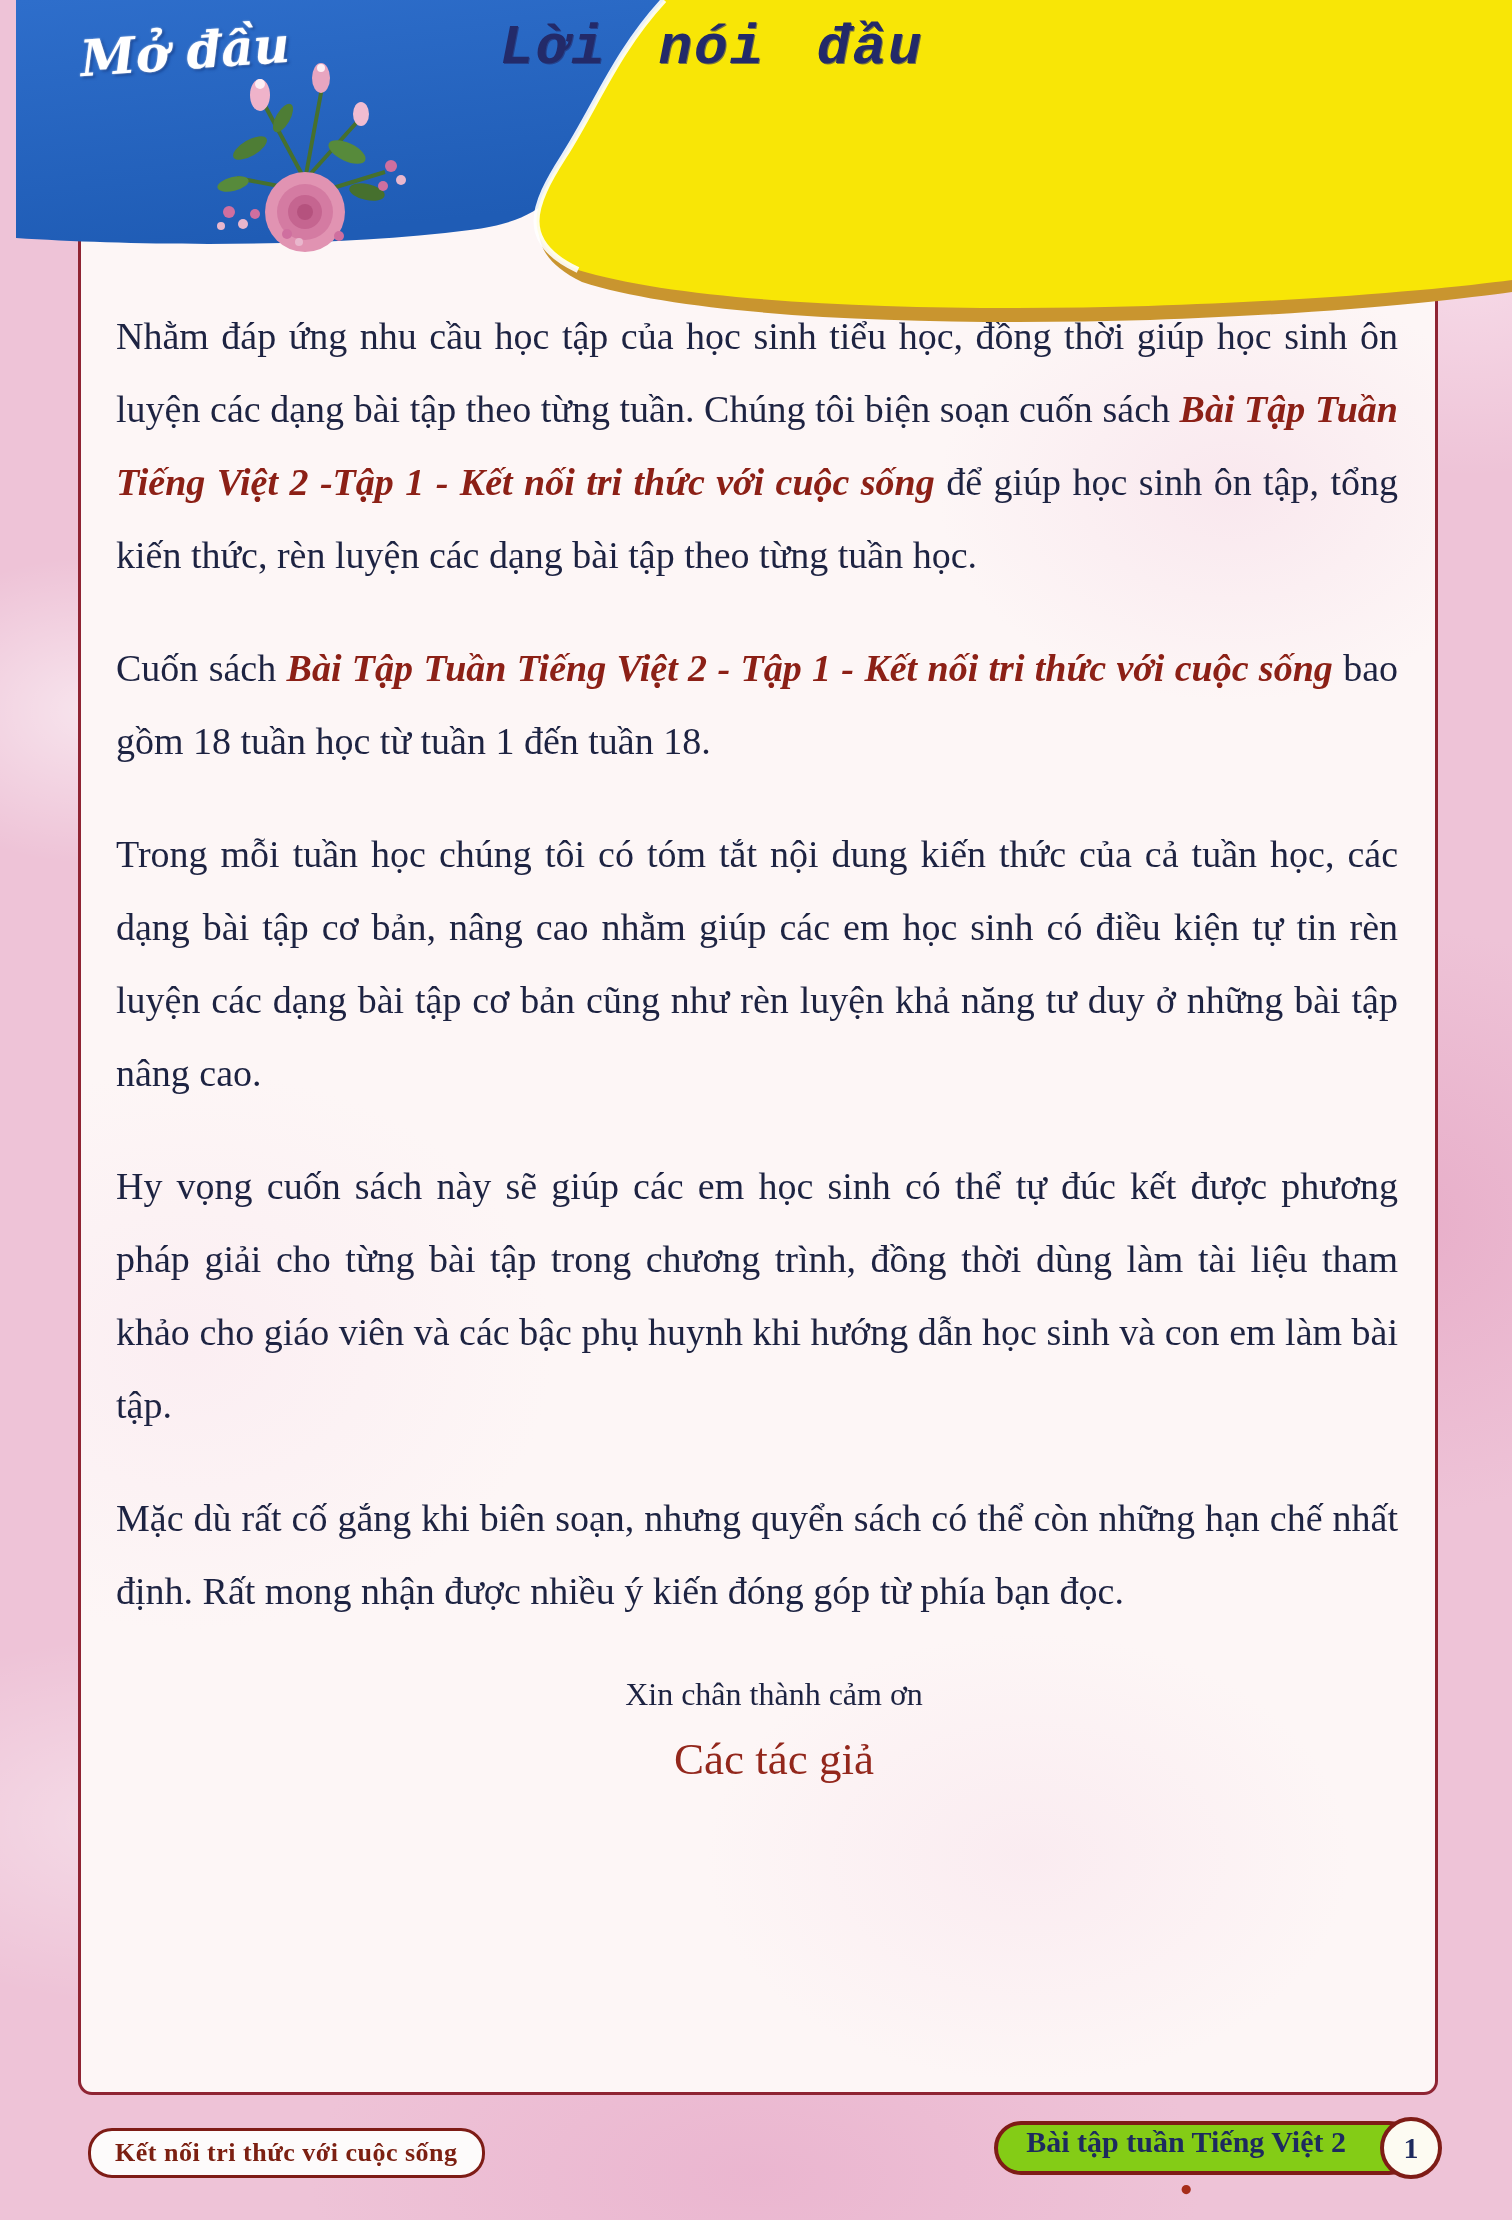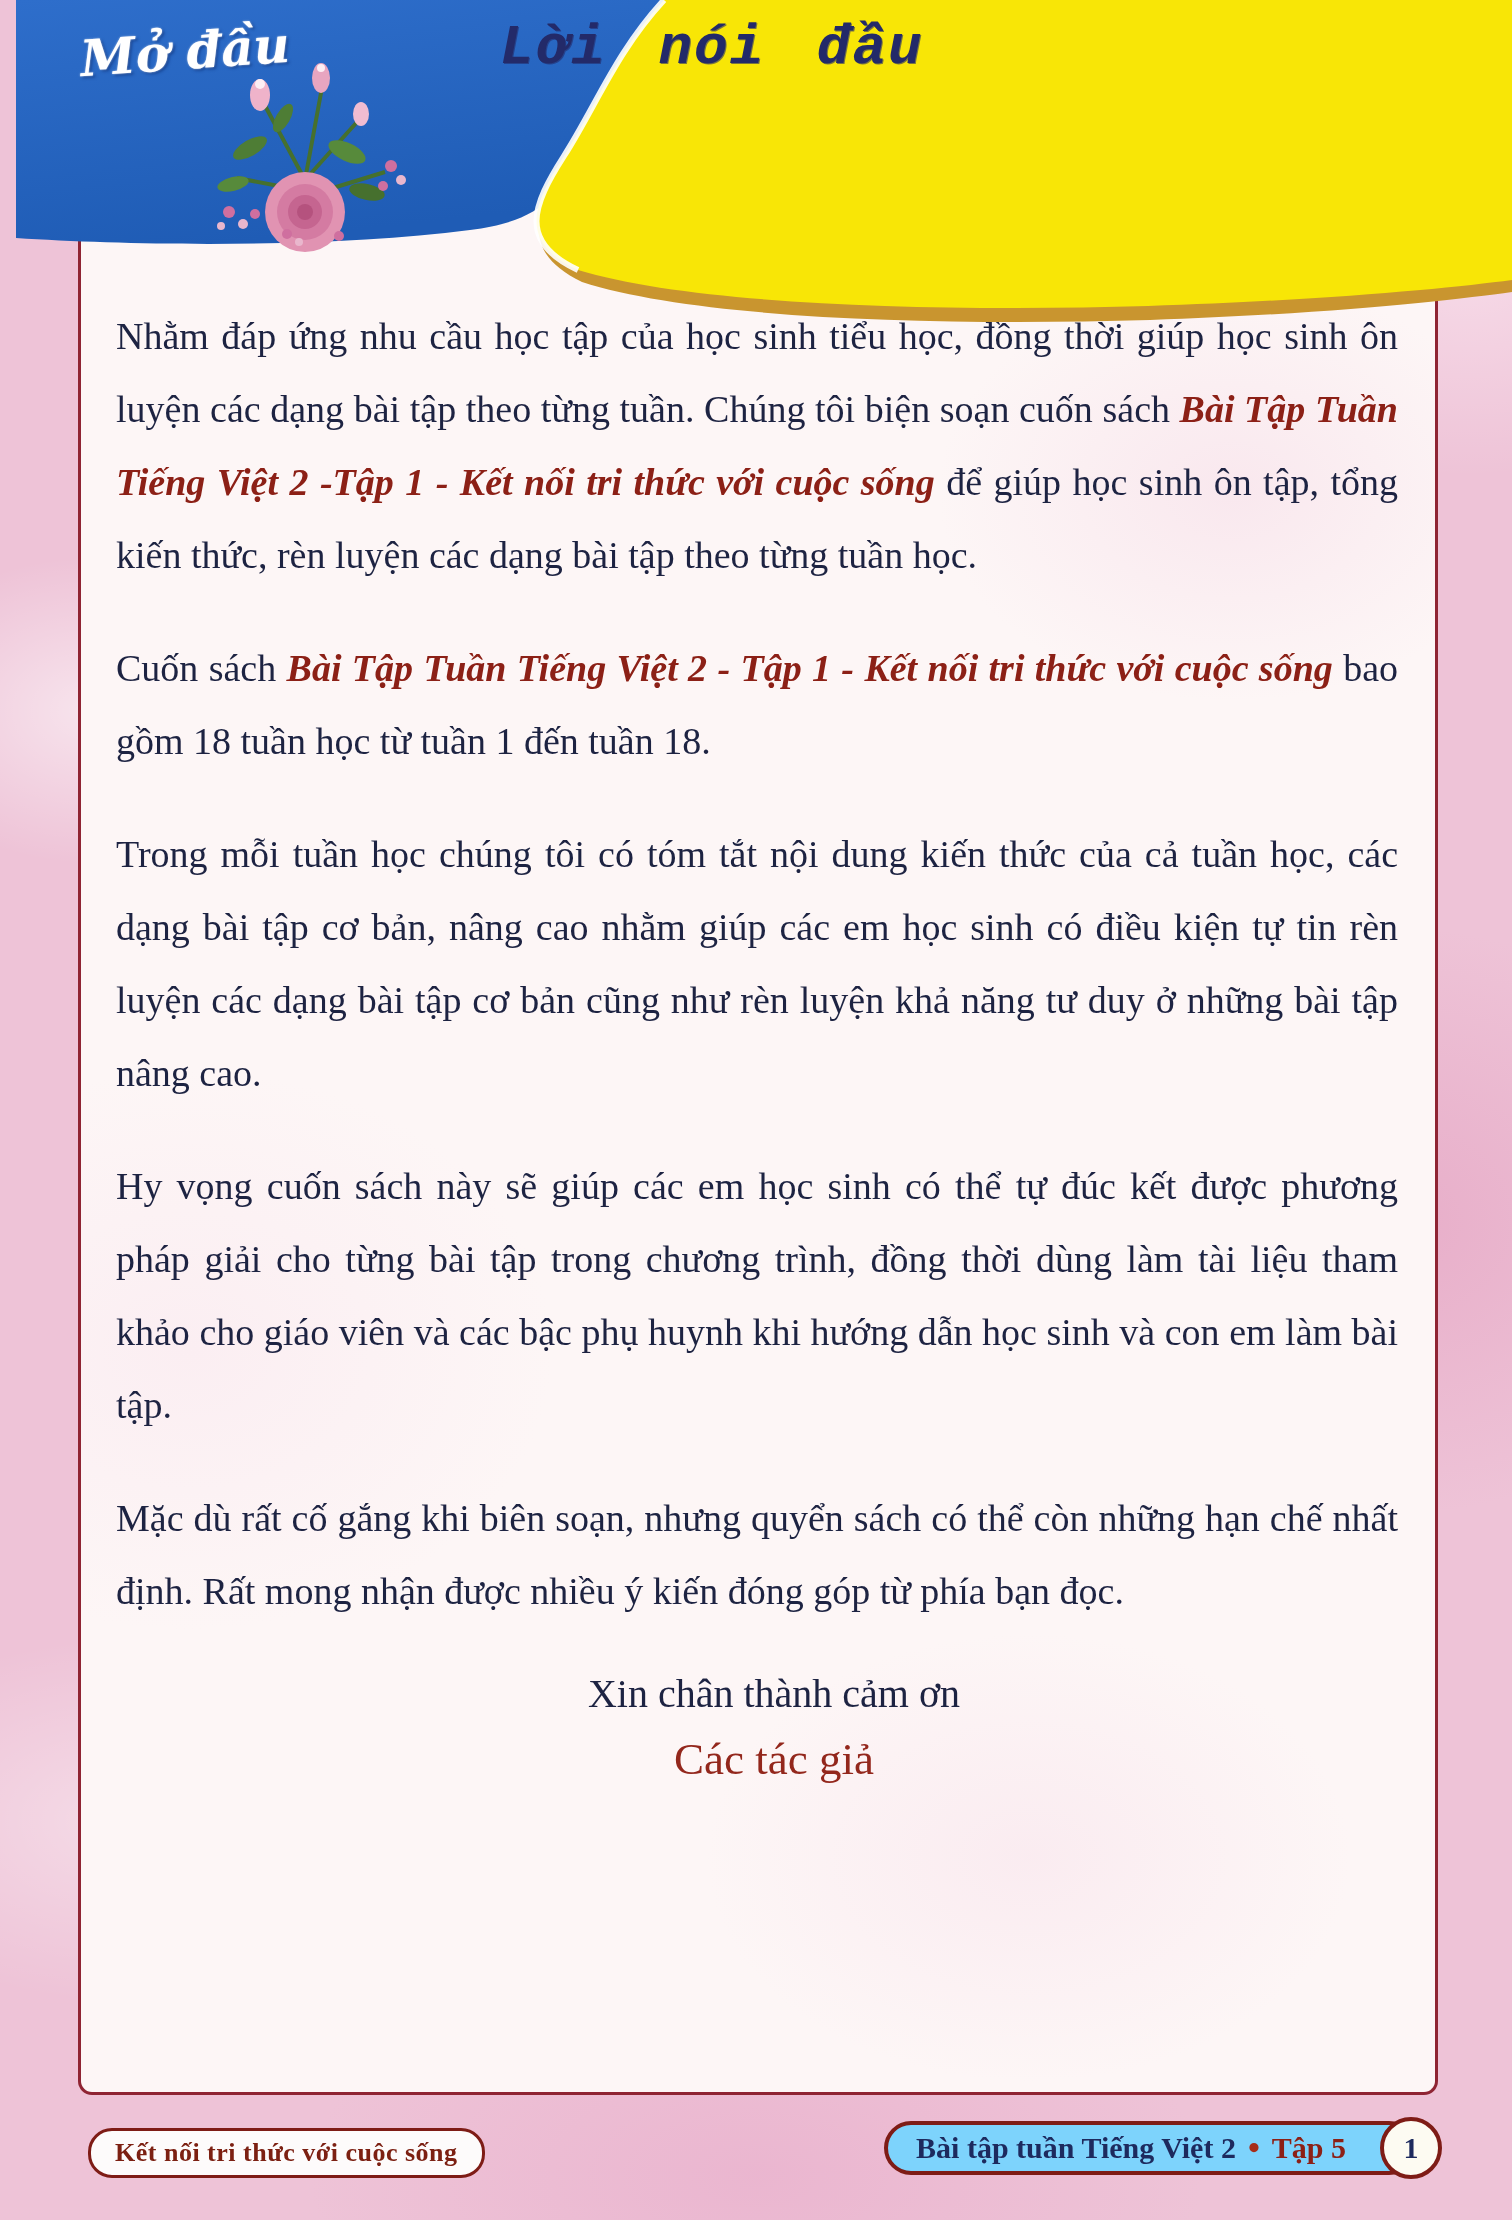--- a/index.html
+++ b/index.html
@@ -43,34 +43,34 @@
   .content{
     position:absolute;left:116px;top:300px;width:1282px;z-index:2;
     font-size:38px;line-height:73px;color:var(--body-text,#1d2342);
     text-align:justify;
   }
   .content p.para{margin:0 0 40px 0;}
   .book-title{
     font-weight:bold;font-style:italic;color:var(--book-maroon,#8c2016);
   }
   .signoff{margin-top:6px;text-align:center;padding-left:34px;line-height:52px;}
-  .signoff .thanks{font-size:40px;color:var(--body-text,#1d2342);}
+  .signoff .thanks{font-size:32px;color:var(--body-text,#1d2342);}
   .signoff .author{font-size:45px;color:var(--signoff-red,#93271c);margin-top:13px;}
   .badge-left{
     position:absolute;left:88px;top:2128px;height:50px;z-index:2;
     display:flex;align-items:center;box-sizing:border-box;
     padding:0 24px;border:3px solid var(--badge-border,#7e1c16);border-radius:24px;
     background:#fdfbfb;color:var(--badge-text-red,#7c2012);
     font-weight:bold;font-size:26px;letter-spacing:.5px;
   }
   .badge-right{
     position:absolute;right:96px;top:2121px;height:54px;z-index:2;
     display:flex;align-items:center;box-sizing:border-box;gap:12px;
     padding:0 66px 0 28px;border:4px solid var(--badge-border,#7e1c16);border-radius:30px;
-    background:#7dd3fc;font-weight:bold;font-size:30px;
+    background:#84cc16;font-weight:bold;font-size:30px;flex-direction:column;
   }
   .badge-right .bk{color:var(--badge-text-navy,#1d2a5e);}
   .badge-right .sep{color:#a62d1a;font-size:34px;}
   .badge-right .vol{color:var(--book-maroon,#8c2016);}
   .page-circle{
     position:absolute;right:-30px;top:50%;transform:translateY(-50%);
     width:54px;height:54px;border-radius:50%;box-sizing:content-box;
     border:4px solid var(--badge-border,#7e1c16);background:#fdfbf2;
     display:flex;align-items:center;justify-content:center;
     color:var(--badge-text-navy,#1d2a5e);font-size:30px;font-weight:bold;

